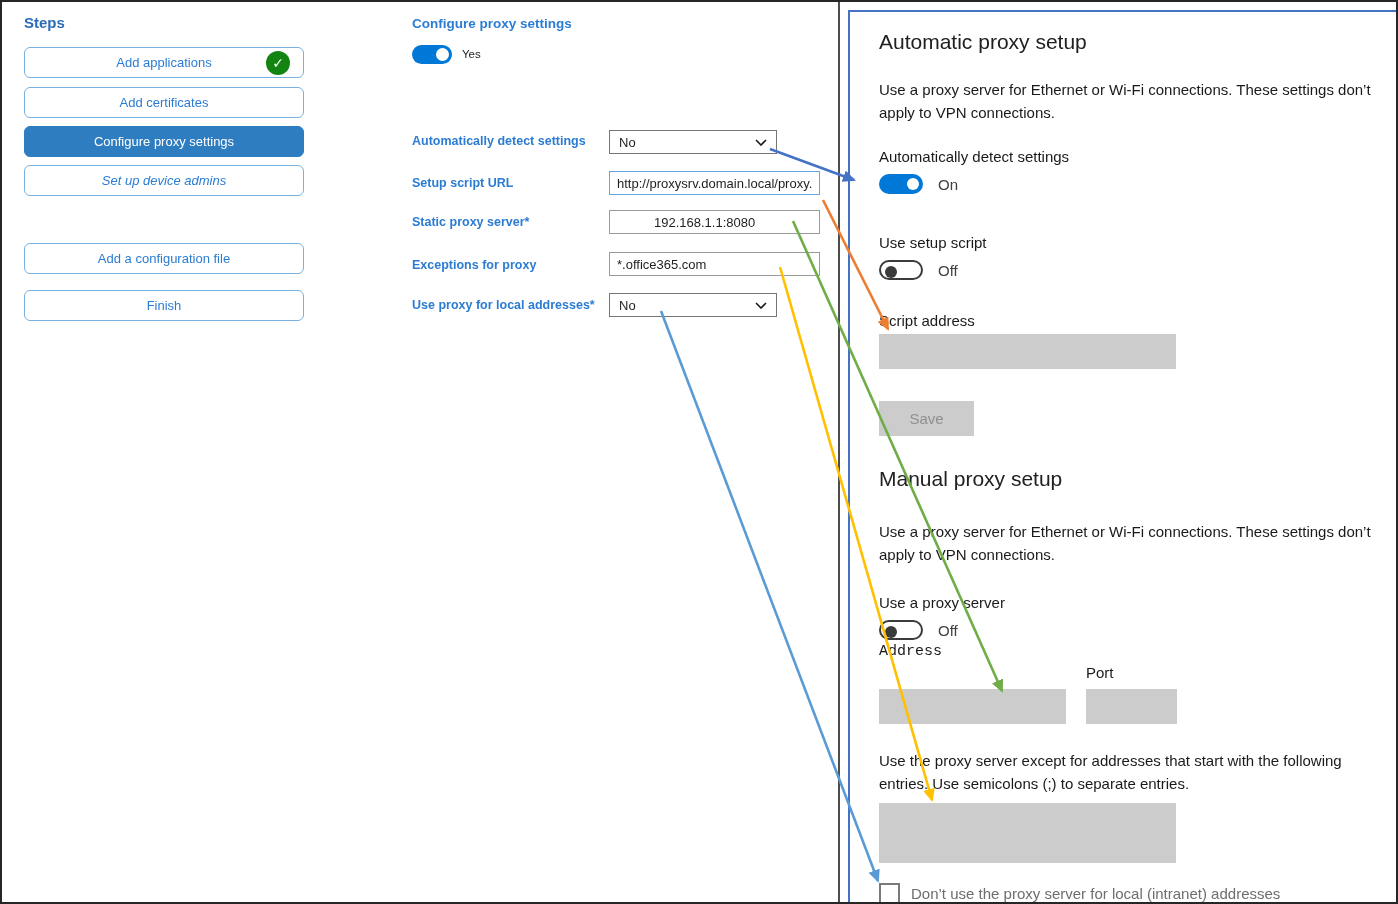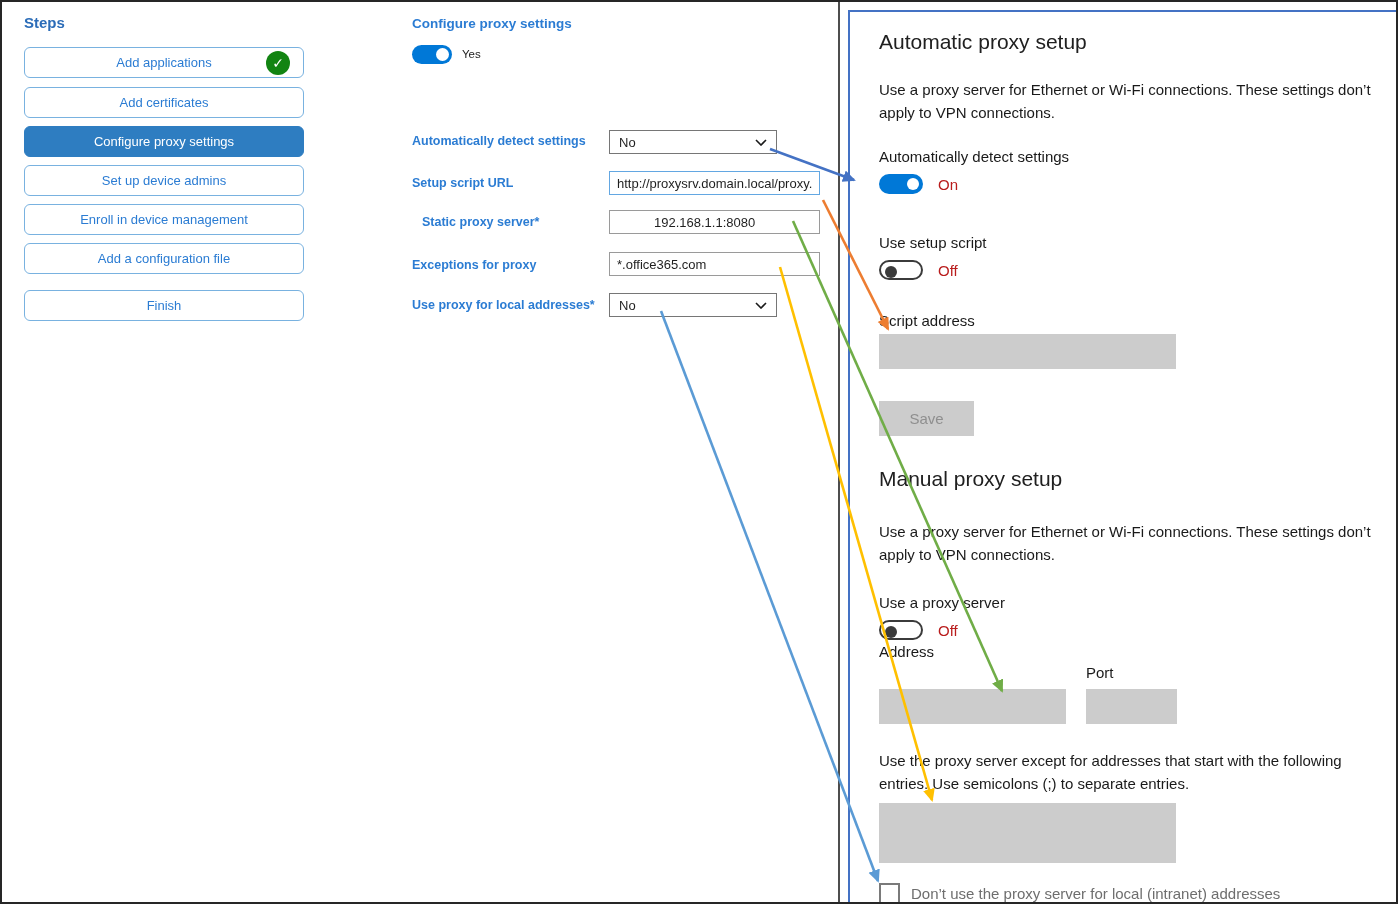--- a/index.html
+++ b/index.html
@@ -44,21 +44,21 @@
   .sp-heading{font-size:21px;font-weight:400;color:#202020;}
   .sp-body{font-size:15px;line-height:1.55;color:#1a1a1a;}
   .sp-label{font-size:15px;color:#1a1a1a;}
   .toggle-on{width:44px;height:20px;border-radius:10px;background:#0078d7;}
   .toggle-on .knob{position:absolute;right:4px;top:4px;width:12px;height:12px;
                    border-radius:50%;background:#fff;}
   .toggle-off{width:44px;height:20px;border-radius:10px;box-sizing:border-box;
               background:#fff;border:2px solid #3b3b3b;}
   .toggle-off .knob{position:absolute;left:4px;top:4px;width:12px;height:12px;
                     border-radius:50%;background:#3b3b3b;}
-  .state-label{font-size:15px;color:#b91c1c;}
+  .state-label{font-size:15px;color:#404040;}
   .gray-box{background:#cccccc;}
   .save-btn{width:95px;height:35px;background:#cccccc;color:#8f8f8f;font-size:15px;
             display:flex;align-items:center;justify-content:center;}
   .checkbox{width:21px;height:21px;box-sizing:border-box;border:2px solid #7a7a7a;background:#fff;}
   .checkbox-label{font-size:15px;color:#6e6e6e;}
 
   .arrows{position:absolute;left:0;top:0;pointer-events:none;z-index:50;}
   .chev{flex:0 0 auto;}
 </style>
 </head>
@@ -71,25 +71,22 @@
   <div class="abs step-btn" style="top:45px;">
     <span>Add applications</span>
     <span class="check-badge">✓</span>
   </div>
   <div class="abs step-btn" style="top:85px;">
     <span>Add certificates</span>
   </div>
   <div class="abs step-btn selected" style="top:124px;">
     <span>Configure proxy settings</span>
   </div>
-  <div class="abs step-btn" style="top:163px;">
+  <div class="abs step-btn" style="top:163px;font-style:italic;">
     <span>Set up device admins</span>
-  </div>
-  <div class="abs step-btn" style="top:202px;">
-    <span>Enroll in device management</span>
   </div>
   <div class="abs step-btn" style="top:241px;">
     <span>Add a configuration file</span>
   </div>
   <div class="abs step-btn" style="top:288px;">
     <span>Finish</span>
   </div>
 
   <div class="abs editor-title">Configure proxy settings</div>
 
@@ -102,21 +99,21 @@
   <div class="abs fld-select" style="top:128px;">
     <span>No</span>
     <svg class="chev" width="12" height="7" viewBox="0 0 12 7">
         <path d="M1 1 L6 6 L11 1" fill="none" stroke="#1a1a1a" stroke-width="1.6"></path>
       </svg>
   </div>
 
   <div class="abs fld-label" style="top:174px;">Setup script URL</div>
   <input class="abs fld-input focused" style="top: 169px;" value="http://proxysrv.domain.local/proxy.pa">
 
-  <div class="abs fld-label" style="top:213px;margin-left:10px;">Static proxy server*</div>
+  <div class="abs fld-label" style="top:213px;">Static proxy server*</div>
   <input class="abs fld-input" style="top: 208px; padding-left: 44px;" value="192.168.1.1:8080">
 
   <div class="abs fld-label" style="top:256px;">Exceptions for proxy</div>
   <input class="abs fld-input" style="top: 250px;" value="*.office365.com">
 
   <div class="abs fld-label" style="top:296px;">Use proxy for local addresses*</div>
   <div class="abs fld-select" style="top:291px;">
     <span>No</span>
     <svg class="chev" width="12" height="7" viewBox="0 0 12 7">
         <path d="M1 1 L6 6 L11 1" fill="none" stroke="#1a1a1a" stroke-width="1.6"></path>
@@ -149,21 +146,21 @@
 
     <div class="sp sp-heading" style="left:29px;top:455px;">Manual proxy setup</div>
     <div class="sp sp-body" style="left:29px;top:508px;width:508px;">Use a proxy server for Ethernet or Wi-Fi connections. These settings don’t apply to VPN connections.</div>
 
     <div class="sp sp-label" style="left:29px;top:582px;">Use a proxy server</div>
     <div class="sp toggle-off" style="left:29px;top:608px;">
       <span class="knob"></span>
     </div>
     <div class="sp state-label" style="left:88px;top:610px;">Off</div>
 
-    <div class="sp sp-label" style="left:29px;top:631px;">Address</div>
+    <div class="sp sp-label" style="left:29px;top:631px;font-family:Liberation Mono, monospace;">Address</div>
     <div class="sp sp-label" style="left:236px;top:652px;">Port</div>
     <div class="sp gray-box" style="left:29px;top:677px;width:187px;height:35px;"></div>
     <div class="sp gray-box" style="left:236px;top:677px;width:91px;height:35px;"></div>
 
     <div class="sp sp-body" style="left:29px;top:737px;width:508px;">Use the proxy server except for addresses that start with the following entries. Use semicolons (;) to separate entries.</div>
     <div class="sp gray-box" style="left:29px;top:791px;width:297px;height:60px;"></div>
 
     <div class="sp checkbox" style="left:29px;top:871px;"></div>
     <div class="sp checkbox-label" style="left:61px;top:873px;width:470px;">Don’t use the proxy server for local (intranet) addresses</div>
   </div>

